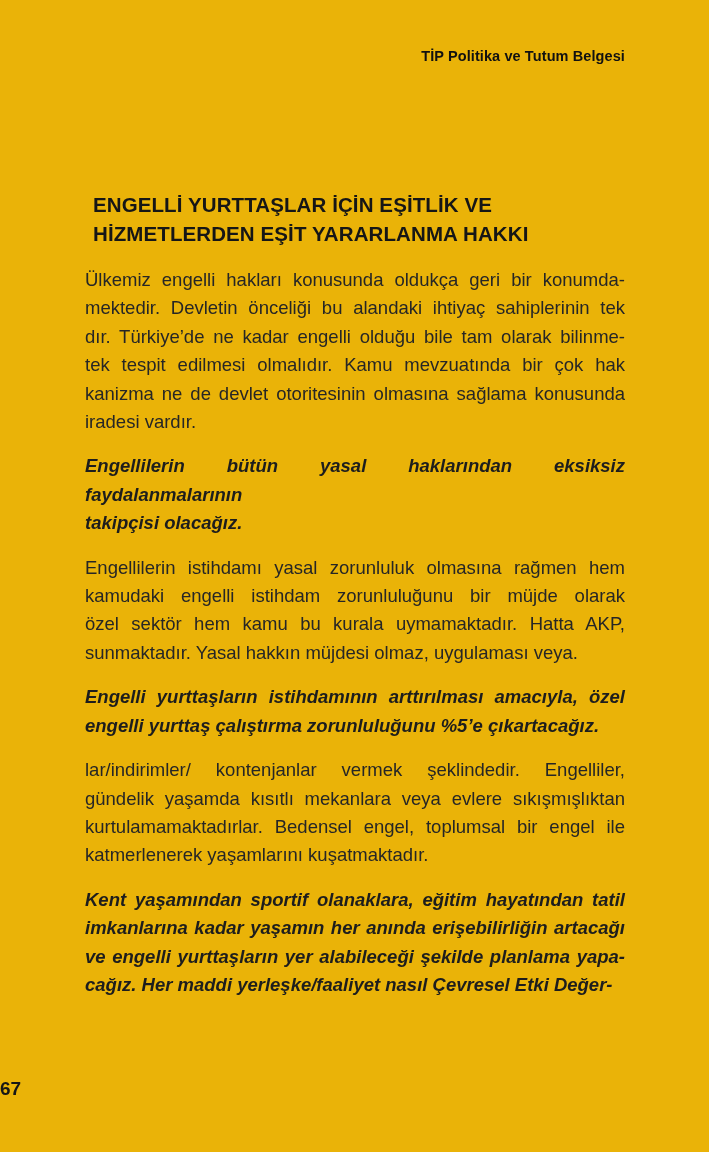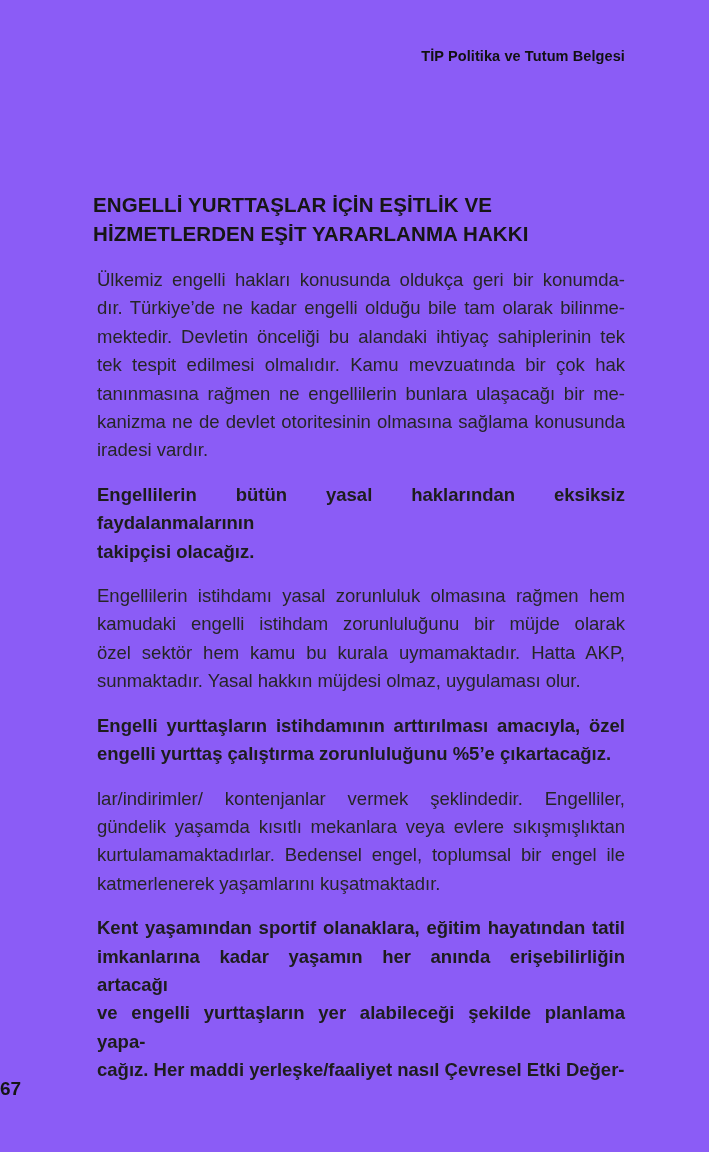--- a/index.html
+++ b/index.html
@@ -6,21 +6,21 @@
     margin: 0;
     padding: 0;
     background: #e8e8e8;
     font-family: "Liberation Sans", "DejaVu Sans", sans-serif;
   }
   .page {
     position: relative;
     width: 709px;
     height: 1152px;
     margin: 0 auto;
-    background: #8b5cf6;
+    background: #eab308;
     color: #1c1c1c;
     overflow: hidden;
   }
   .running-header {
     position: absolute;
     top: 48px;
     right: 84px;
     font-size: 14.5px;
     font-weight: bold;
     letter-spacing: 0.1px;
@@ -41,25 +41,25 @@
     letter-spacing: 0.1px;
   }
   .para {
     margin: 0 0 16px 0;
     font-size: 18.5px;
     line-height: 28.4px;
     color: #262626;
   }
   .para.bold-italic {
     font-weight: bold;
+    font-style: italic;
     color: #1d1d1d;
   }
   .line {
     text-align: justify;
-    margin-left: 12px;
   }
   .line.fill {
     text-align-last: justify;
   }
   .page-number {
     position: absolute;
     bottom: 52px;
     left: 0;
     width: 100%;
     font-size: 19px;
@@ -77,36 +77,35 @@
   <div class="content">
 
     <h1 class="heading">
       <span>ENGELLİ YURTTAŞLAR İÇİN EŞİTLİK VE</span><br>
       <span>HİZMETLERDEN EŞİT YARARLANMA HAKKI</span>
     </h1>
 
     <div id="paragraphs">
         <div class="para regular">
           <div class="line fill">Ülkemiz engelli hakları konusunda oldukça geri bir konumda-</div>
+          <div class="line fill">mektedir. Devletin önceliği bu alandaki ihtiyaç sahiplerinin tek</div>
           <div class="line fill">dır. Türkiye’de ne kadar engelli olduğu bile tam olarak bilinme-</div>
-          <div class="line fill">mektedir. Devletin önceliği bu alandaki ihtiyaç sahiplerinin tek</div>
           <div class="line fill">tek tespit edilmesi olmalıdır. Kamu mevzuatında bir çok hak</div>
-          <div class="line fill">tanınmasına rağmen ne engellilerin bunlara ulaşacağı bir me-</div>
           <div class="line fill">kanizma ne de devlet otoritesinin olmasına sağlama konusunda</div>
           <div class="line">iradesi vardır.</div>
         </div>
         <div class="para bold-italic">
           <div class="line fill">Engellilerin bütün yasal haklarından eksiksiz faydalanmalarının</div>
           <div class="line">takipçisi olacağız.</div>
         </div>
         <div class="para regular">
           <div class="line fill">Engellilerin istihdamı yasal zorunluluk olmasına rağmen hem</div>
           <div class="line fill">kamudaki engelli istihdam zorunluluğunu bir müjde olarak</div>
           <div class="line fill">özel sektör hem kamu bu kurala uymamaktadır. Hatta AKP,</div>
-          <div class="line">sunmaktadır. Yasal hakkın müjdesi olmaz, uygulaması olur.</div>
+          <div class="line">sunmaktadır. Yasal hakkın müjdesi olmaz, uygulaması veya.</div>
         </div>
         <div class="para bold-italic">
           <div class="line fill">Engelli yurttaşların istihdamının arttırılması amacıyla, özel</div>
           <div class="line">engelli yurttaş çalıştırma zorunluluğunu %5’e çıkartacağız.</div>
         </div>
         <div class="para regular">
           <div class="line fill">lar/indirimler/ kontenjanlar vermek şeklindedir. Engelliler,</div>
           <div class="line fill">gündelik yaşamda kısıtlı mekanlara veya evlere sıkışmışlıktan</div>
           <div class="line fill">kurtulamamaktadırlar. Bedensel engel, toplumsal bir engel ile</div>
           <div class="line">katmerlenerek yaşamlarını kuşatmaktadır.</div>

